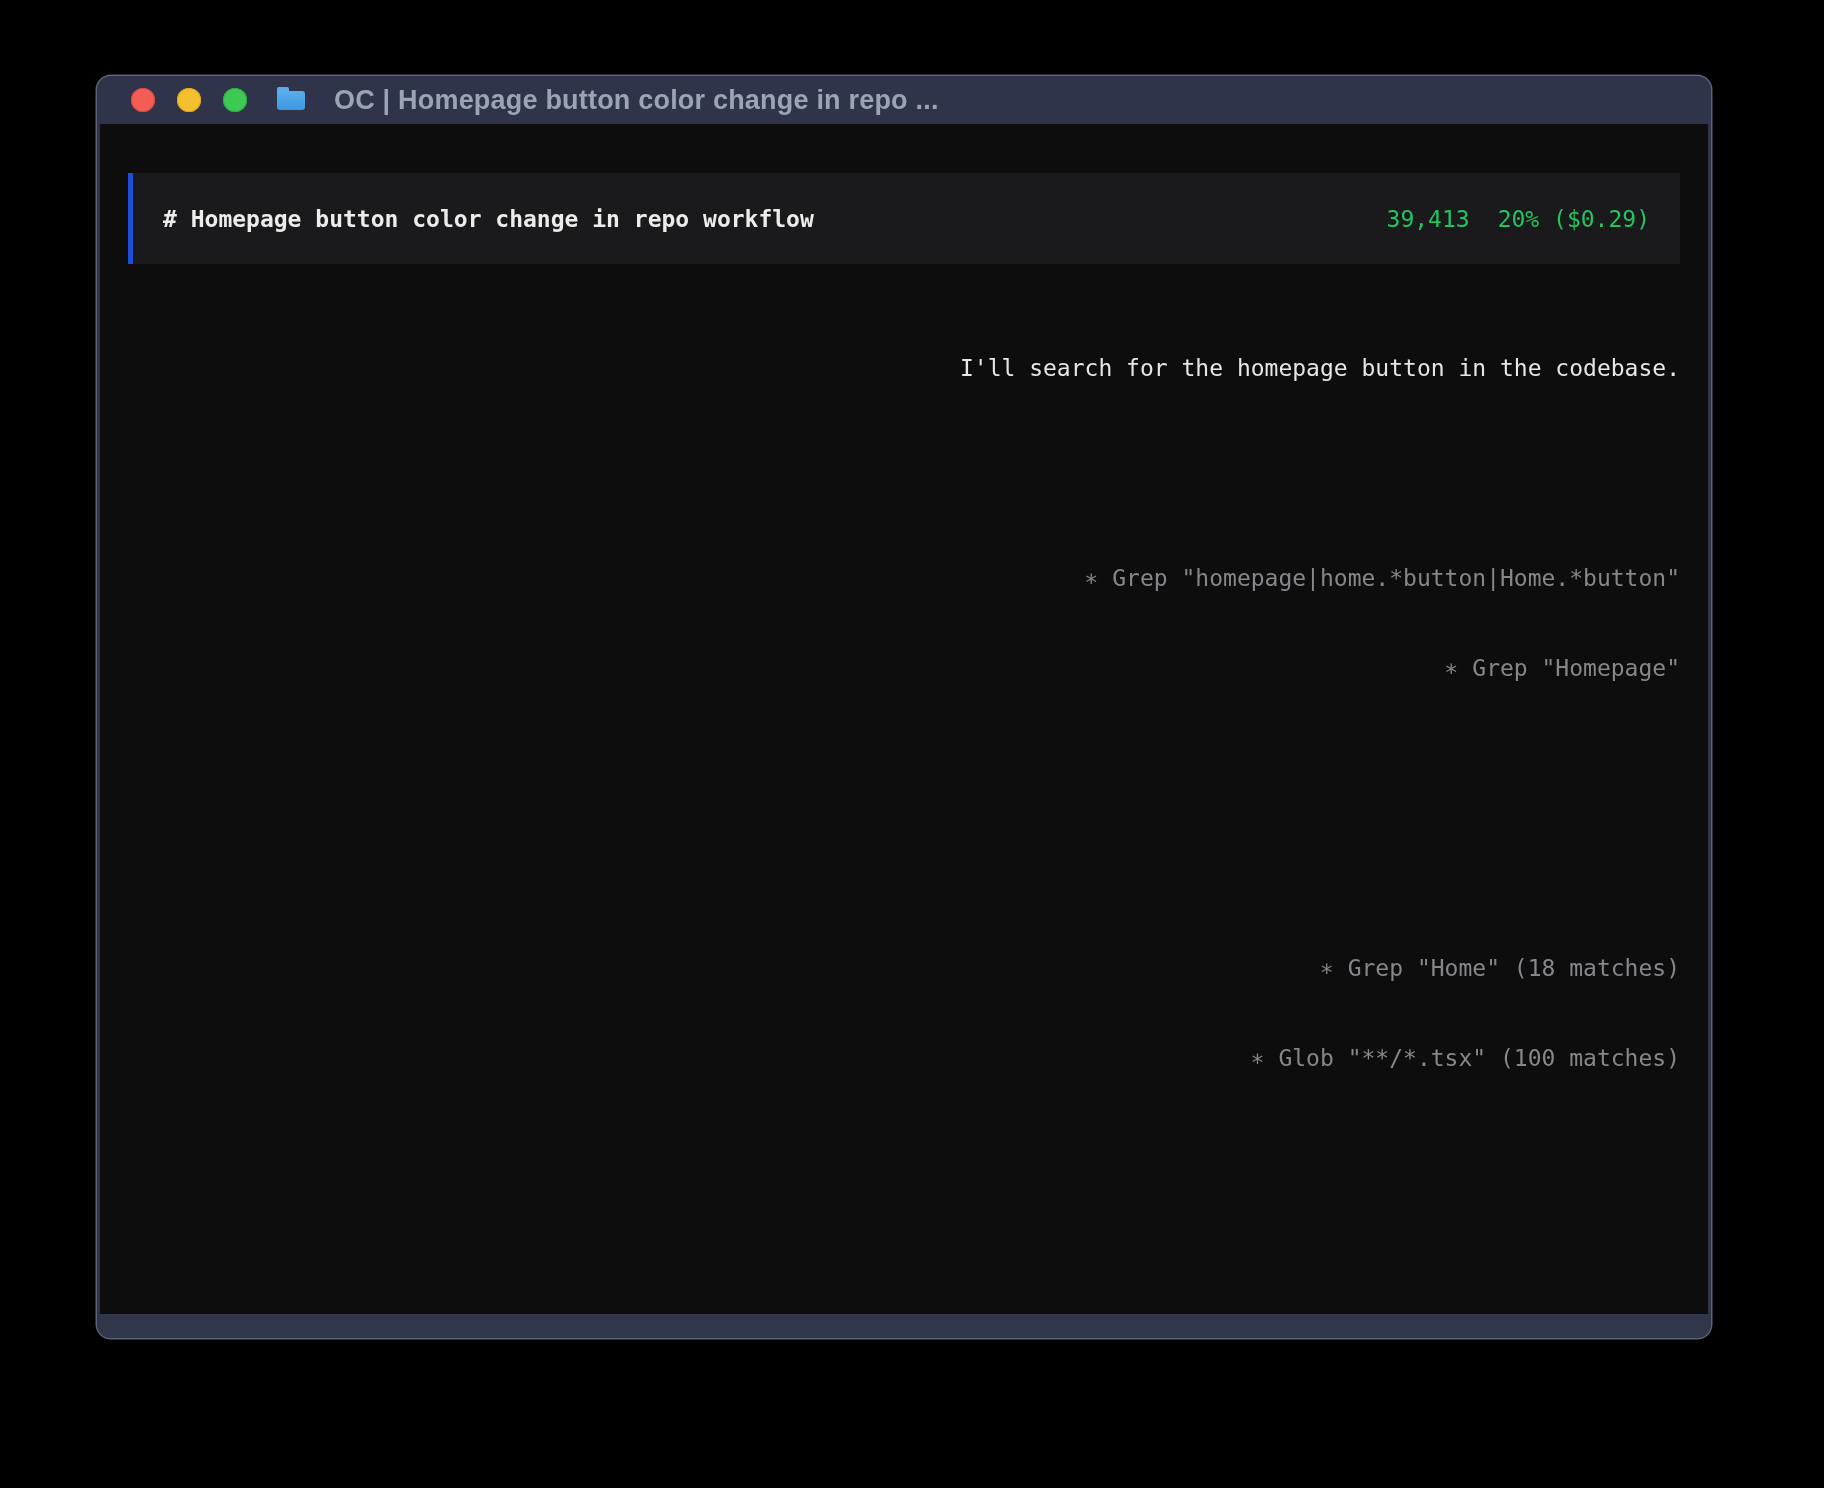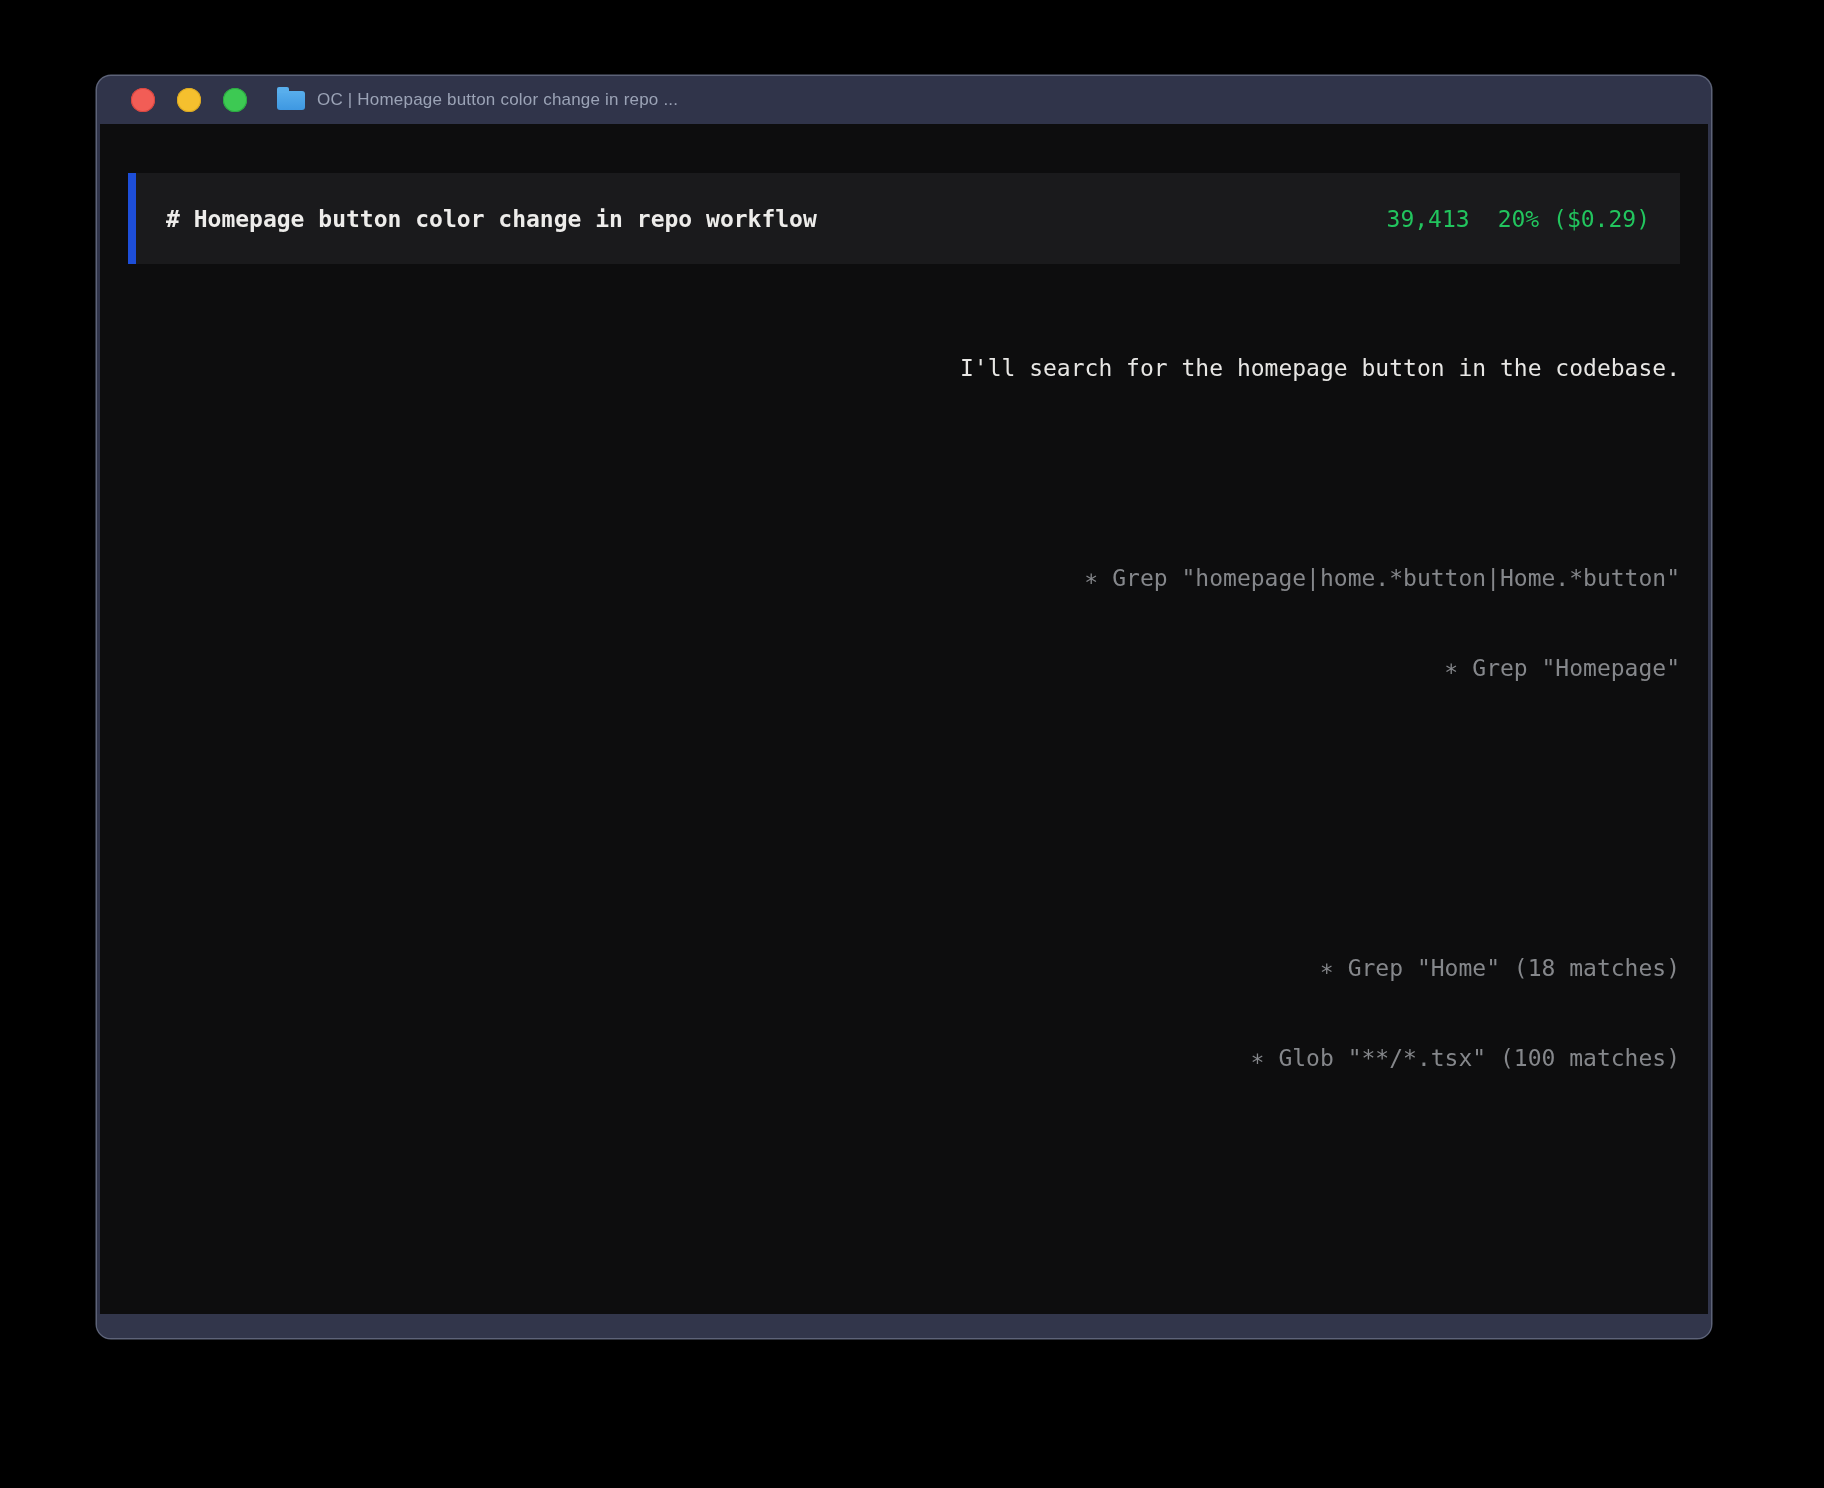--- a/index.html
+++ b/index.html
@@ -17,29 +17,29 @@
   .titlebar { height:48px; flex:none; display:flex; align-items:center; padding:0 34px; }
   .lights { display:flex; gap:22px; }
   .light { width:24px; height:24px; border-radius:50%; }
   .light.red    { background:#f25d56; box-shadow:inset 0 0 0 1px #d9453f; }
   .light.yellow { background:#f5c02e; box-shadow:inset 0 0 0 1px #dba821; }
   .light.green  { background:#3dc953; box-shadow:inset 0 0 0 1px #2bab41; }
   .folder { position:relative; width:28px; height:19px; margin-left:30px;
     background:linear-gradient(#58aeec,#3e98e2); border-radius:2px 3px 3px 3px; }
   .folder::before { content:""; position:absolute; left:0; top:-4px; width:12px; height:6px;
     background:#58aeec; border-radius:2px 2px 0 0; }
-  .win-title { margin-left:12px; font-family:"Liberation Sans", sans-serif; font-weight:normal;
-    font-size:17px; color:#9ba3b6; letter-spacing:.2px; white-space:nowrap; }
+  .win-title { margin-left:29px; font-family:"Liberation Sans", sans-serif; font-weight:bold;
+    font-size:27px; color:#9ba3b6; letter-spacing:.2px; white-space:nowrap; }
 
   
   .content { flex:1; margin:0 3px; background:#0d0d0e; padding:49px 28px 0;
     font-size:23px; line-height:30px; color:#e7e6e4; overflow:hidden; }
 
   .block { background:#1a1a1c; padding:0 30px; display:flex; align-items:center; }
-  .block.session-header { height:91px; border-left:8px solid #1d4ed8; justify-content:space-between; }
+  .block.session-header { height:91px; border-left:5px solid #1d4ed8; justify-content:space-between; }
   .block.user-msg { height:92px; border-left:4px solid #4f86d3; margin-top:29px; color:#dddcda; }
   .session-title { font-weight:bold; color:#edecea; white-space:pre; }
   .session-stats { color:#22c55e; white-space:pre; display:flex;align-items:center; }
   .session-stats .gap2 { display:inline-block; width:28px; }
 
   .transcript { padding-left:34px; white-space:pre; }
   .para { margin-top:30px;text-align:right; }
   .para:first-child { margin-top:29px; }
   .dim  { color:#85878b; }
   .line { white-space:pre; }

